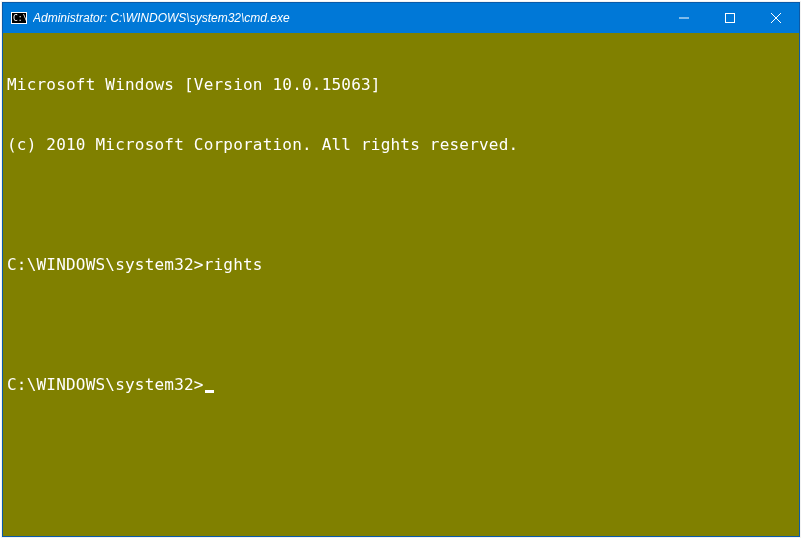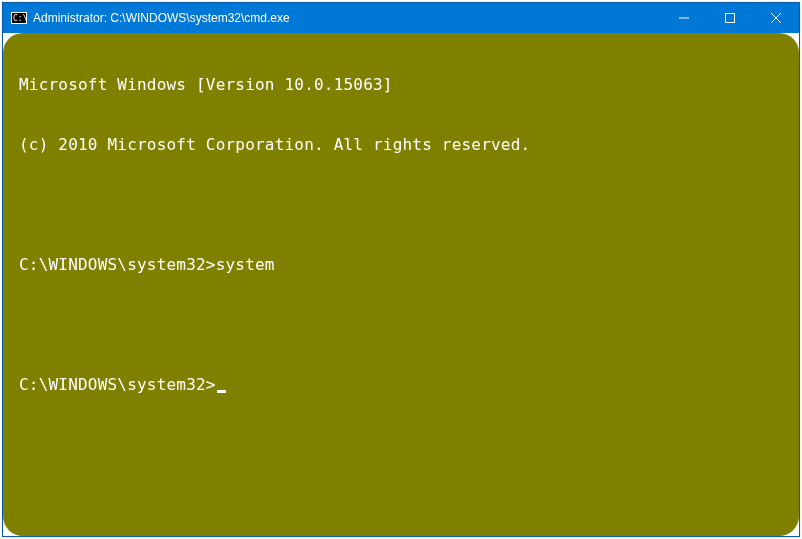--- a/index.html
+++ b/index.html
@@ -35,20 +35,21 @@
       display: inline-flex;
       align-items: center;
       justify-content: center;
     }
     .titlebar .title-text {
       flex: 0 1 auto;
       white-space: nowrap;
       overflow: hidden;
       text-overflow: ellipsis;
       font-weight: 400;
+      font-style: italic;
     }
     .titlebar .spacer { flex: 1; }
     .win-controls {
       display: flex;
       height: 100%;
     }
     .win-btn {
       width: 46px;
       height: 100%;
       display: flex;
@@ -57,25 +58,24 @@
       color: #ffffff;
     }
     .win-btn svg { display: block; }
     .terminal {
       flex: 1;
       background: #808000;
       color: #ffffff;
       font-family: Consolas, "Lucida Console", monospace;
       font-size: 16px;
       line-height: 20px;
-      padding: 2px 4px 4px 16px;
+      padding: 2px 4px 4px 4px;
       white-space: pre;
       overflow: hidden;
       letter-spacing: 0.2px;
-      border-radius: 20px;
     }
     .terminal .line { min-height: 20px; }
     .prompt-line { display: flex; }
     .cursor {
       display: inline-block;
       width: 9px;
       height: 3px;
       background: #ffffff;
       margin-left: 1px;
       align-self: flex-end;
@@ -112,17 +112,17 @@
             <line x1="10" y1="0" x2="0" y2="10" stroke="#fff" stroke-width="1"></line>
           </svg>
       </div>
     </div>
   </div>
 
   <div class="terminal">
     <div class="line">Microsoft Windows [Version 10.0.15063]</div>
     <div class="line">(c) 2010 Microsoft Corporation. All rights reserved.</div>
     <div class="line"></div>
-    <div class="line prompt-line"><span>C:\WINDOWS\system32&gt;</span><span>system</span></div>
+    <div class="line prompt-line"><span>C:\WINDOWS\system32&gt;</span><span>rights</span></div>
     <div class="line"></div>
     <div class="line prompt-line"><span>C:\WINDOWS\system32&gt;</span><span></span><span class="cursor"></span></div>
   </div>
 </div>
 
 </body></html>

